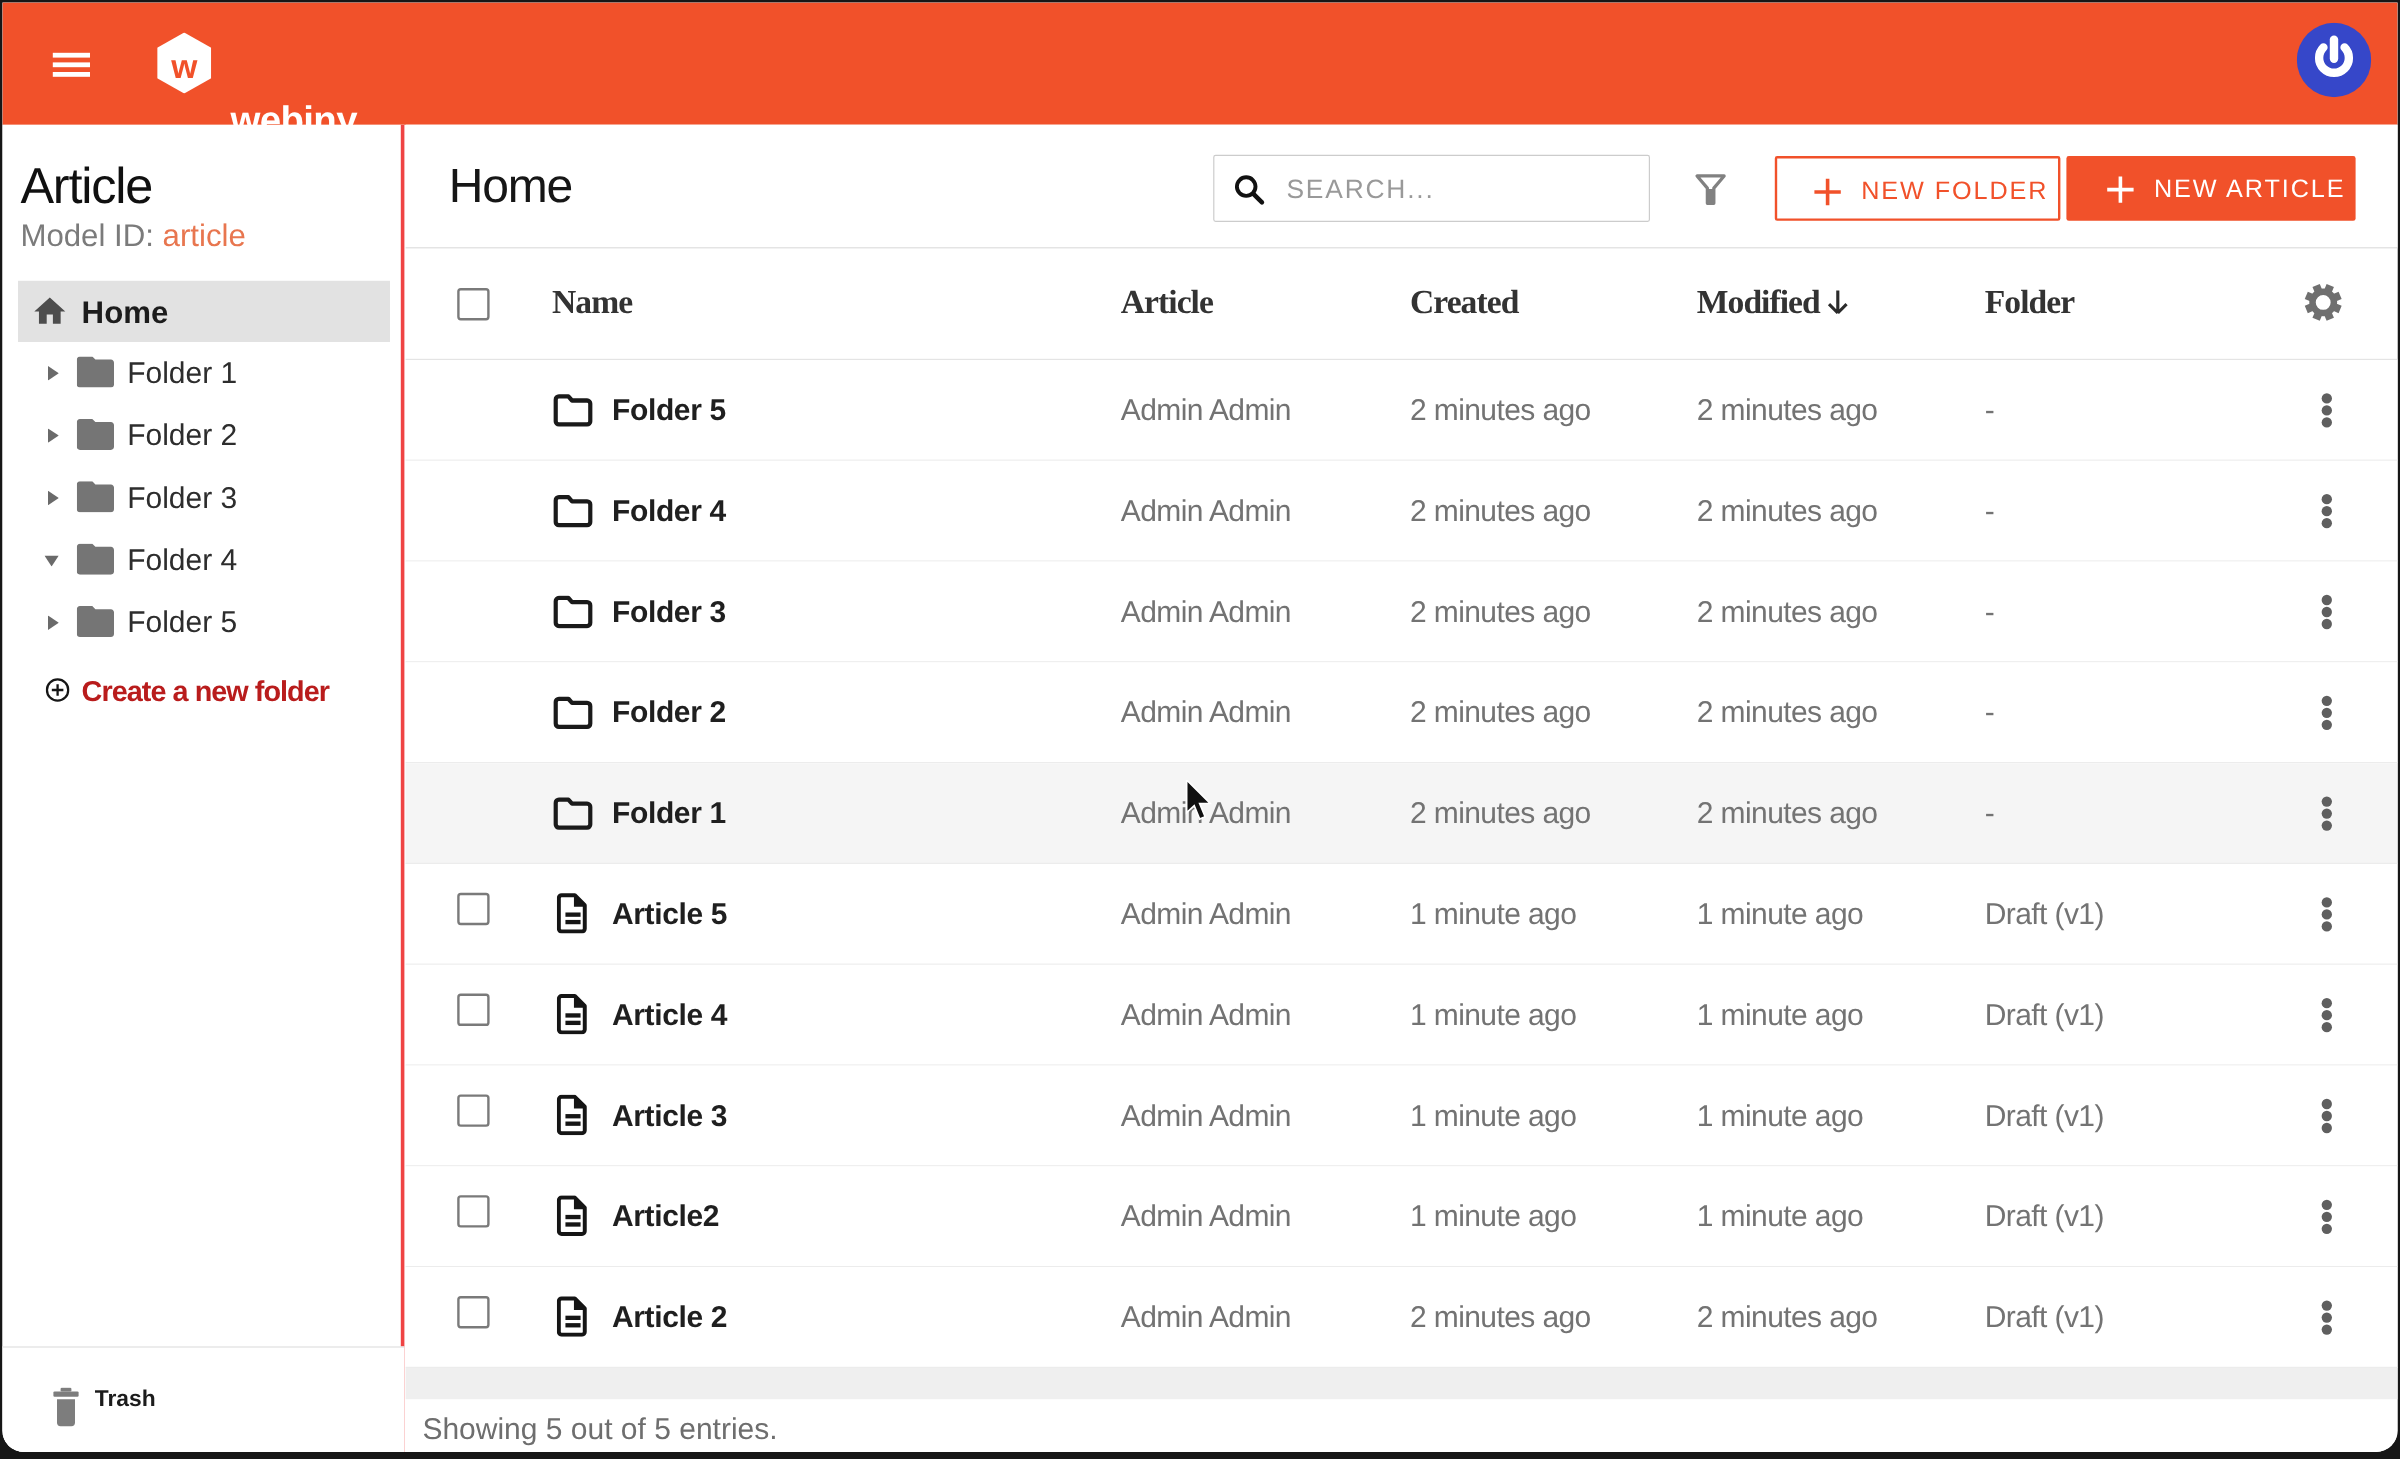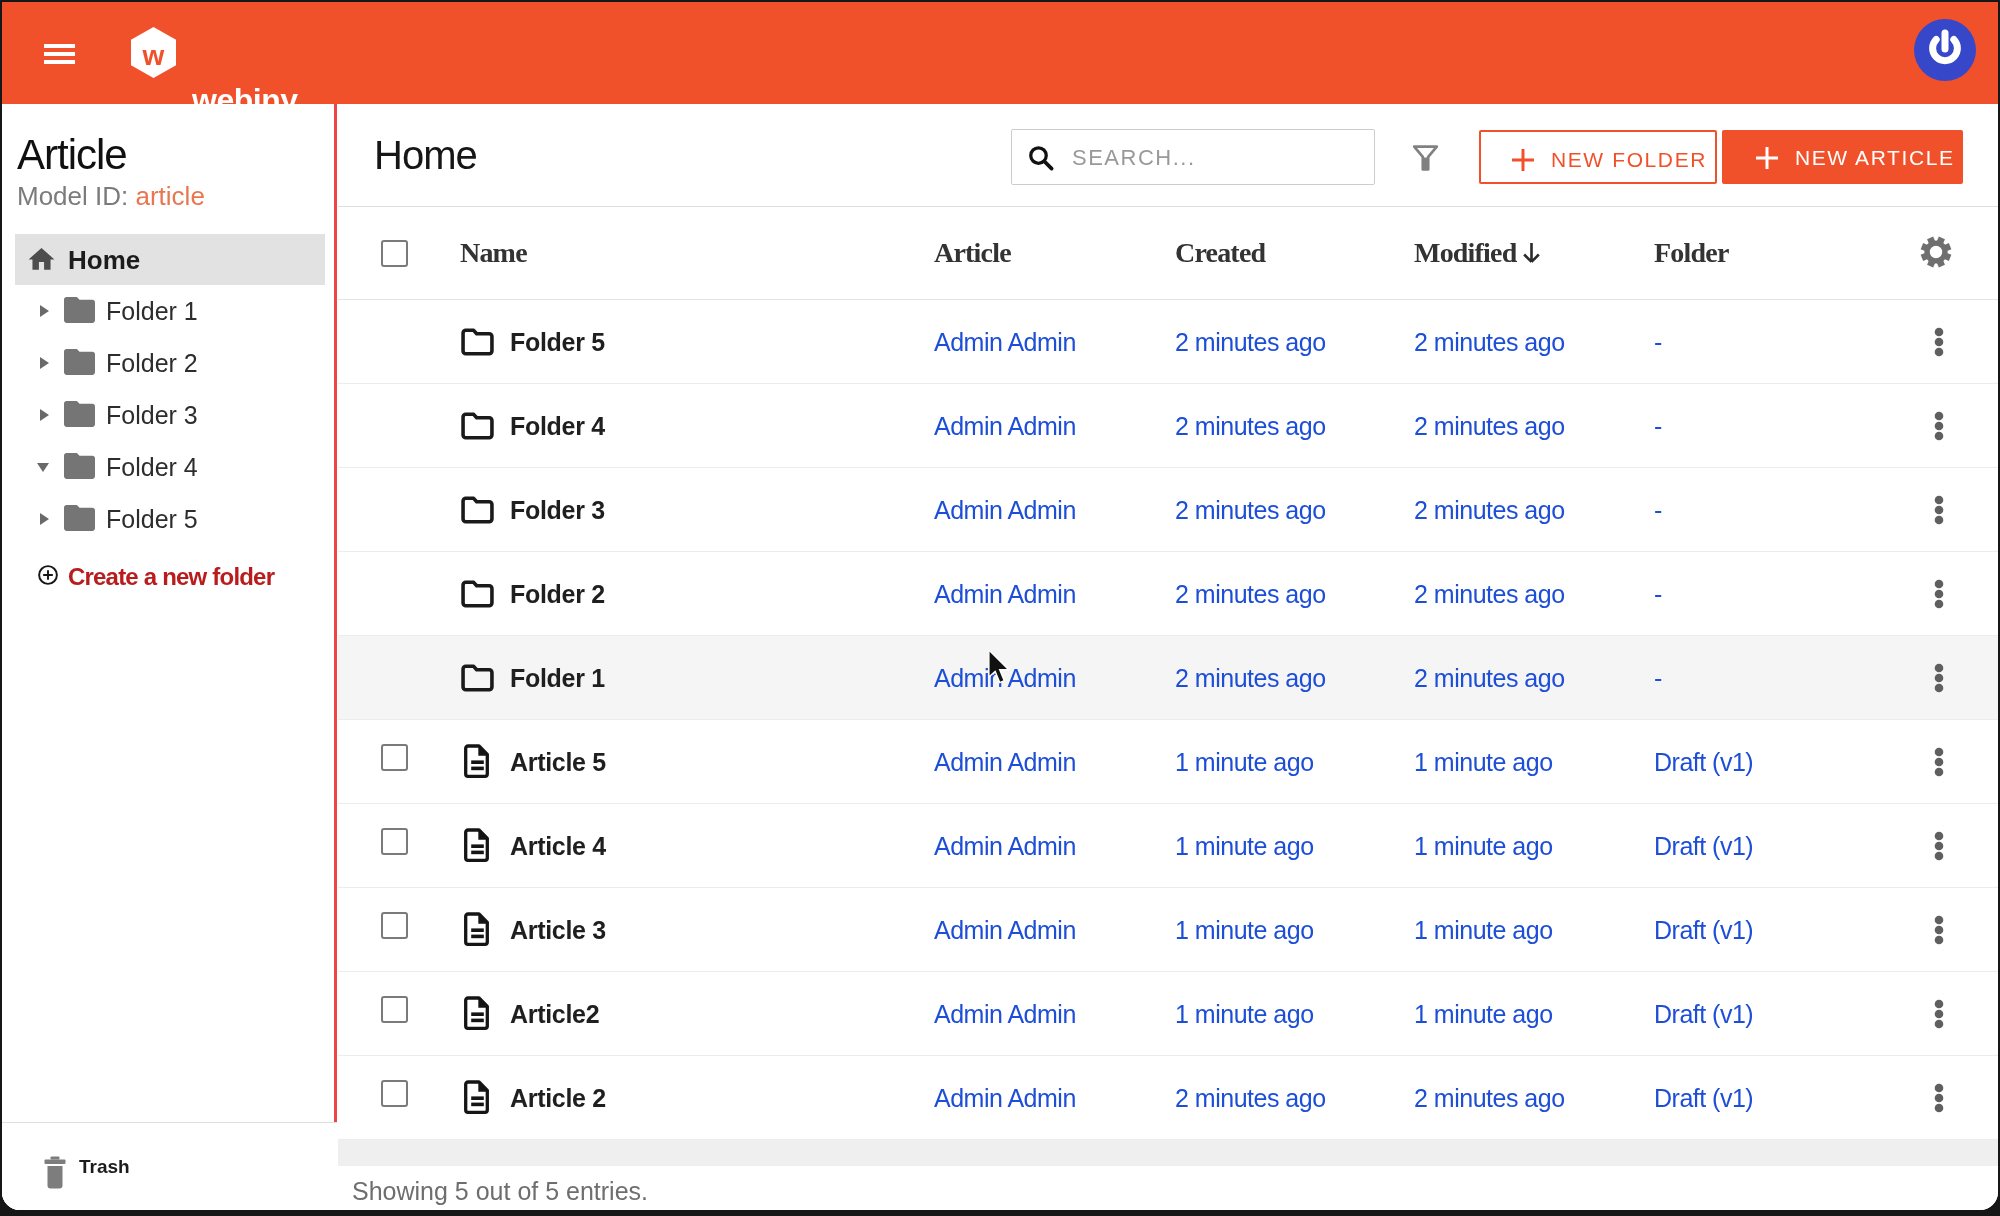--- a/index.html
+++ b/index.html
@@ -57,21 +57,21 @@
 .trow .cbx { top:24px; }
 .hlabel { position:absolute; top:32px; font-size:28px; font-weight:bold; color:#333; letter-spacing:-0.8px; line-height:1;font-family:Liberation Serif, serif; }
 .cname { left:122px; }
 .cauthor { left:596px; }
 .ccreated { left:837px; }
 .cmodified { left:1076px; }
 .cstatus { left:1316px; }
 .gear { position:absolute; left:1578px; top:25px; }
 .rowico { position:absolute; left:126px; top:24px; }
 .rname { position:absolute; left:172px; top:27px; font-size:25px; font-weight:bold; color:#1f1f1f; letter-spacing:-0.3px; line-height:1.2; }
-.rcell { position:absolute; top:27px; font-size:25px; color:#1d4ed8; letter-spacing:-0.5px; line-height:1.2; }
+.rcell { position:absolute; top:27px; font-size:25px; color:#737373; letter-spacing:-0.5px; line-height:1.2; }
 .kebab { position:absolute; left:1596px; top:27px; }
 
 .strip { position:absolute; left:0; top:1036px; width:1660px; height:26px; background:#efefef; }
 .showing { position:absolute; left:14px; top:1073px; font-size:25px; color:#6e6e6e; }
 .cursor { position:absolute; left:987px; top:650px; }
 </style>
 </head>
 <body>
 <div class="app">
   <div class="hdr">

